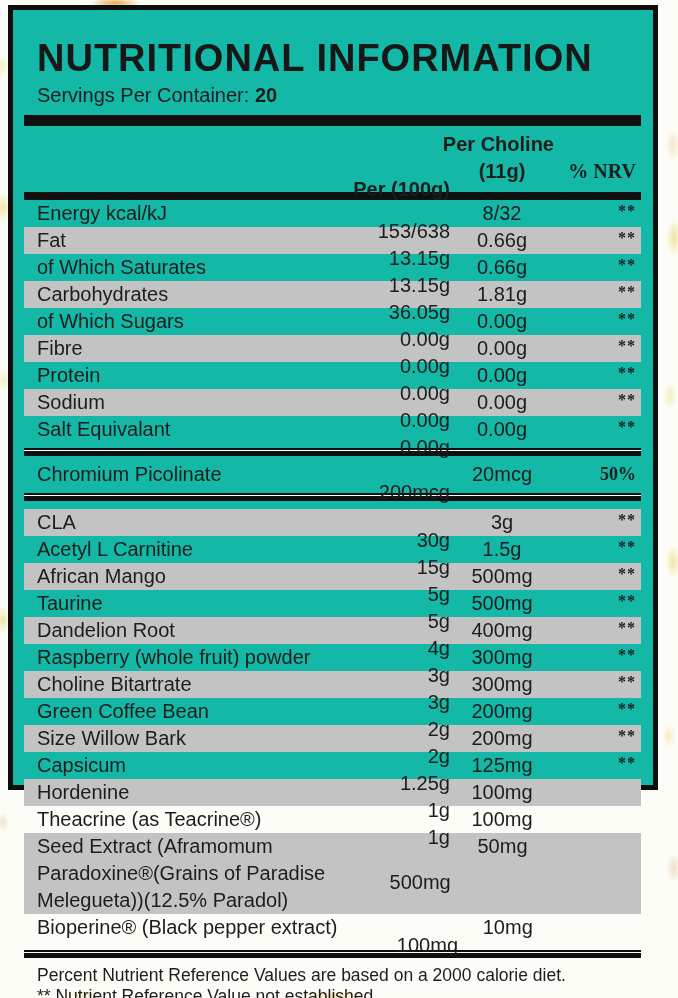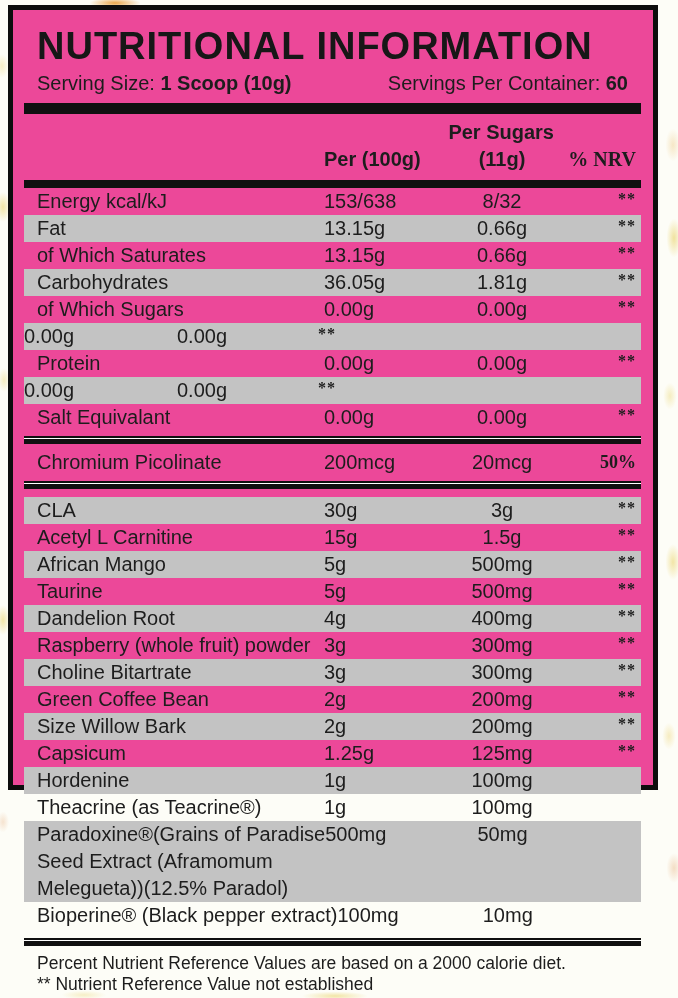--- a/index.html
+++ b/index.html
@@ -18,22 +18,22 @@
       radial-gradient(ellipse 10px 26px at 674px 238px, #f0e29e 0%, rgba(240,226,158,0) 75%),
       radial-gradient(ellipse 9px 18px at 670px 396px, #f5edc0 0%, rgba(245,237,192,0) 75%),
       radial-gradient(ellipse 10px 24px at 673px 562px, #f2e5a6 0%, rgba(242,229,166,0) 75%),
       radial-gradient(ellipse 9px 18px at 669px 736px, #f6ecc0 0%, rgba(246,236,192,0) 75%),
       radial-gradient(ellipse 10px 20px at 674px 868px, #f3ddc4 0%, rgba(243,221,196,0) 75%),
       radial-gradient(ellipse 44px 6px at 335px 996px, #f2e5a6 0%, rgba(242,229,166,0) 75%),
       radial-gradient(ellipse 30px 6px at 84px 995px, #f6eec6 0%, rgba(246,238,198,0) 75%);
   }
   .label{
     position:absolute;left:8px;top:5px;width:650px;height:785px;
-    box-sizing:border-box;border:5px solid #0d0d0d;background:#ec4899;
-    padding:4px 12px 0 11px;
+    box-sizing:border-box;border:5px solid #0d0d0d;background:#14b8a6;
+    padding:16px 12px 0 11px;
   }
   .title{
     margin:13px 0 0 13px;font-size:38px;font-weight:700;letter-spacing:1px;
     white-space:nowrap;line-height:1.05;color:#171717;
   }
   .serving-line{
     display:flex;justify-content:space-between;margin:4px 13px 0 13px;
     font-size:20px;line-height:1.2;
   }
   .serving-line b{font-weight:700;}
@@ -46,21 +46,21 @@
   }
   .hdr-top{
     margin-top:6px;text-align:right;padding-right:87px;
     font-size:20px;font-weight:700;line-height:24px;height:24px;
   }
   .row{
     display:flex;align-items:center;height:27px;font-size:20px;line-height:1;
   }
   .hdr-bottom{font-weight:700;height:30px;margin-bottom:6px;}
   .cn{flex:1;text-align:left;padding-left:13px;white-space:nowrap;}
-  .c100{width:126px;white-space:nowrap;}
+  .c100{width:126px;text-align:right;white-space:nowrap;margin-top:36px;}
   .csrv{width:104px;text-align:center;white-space:nowrap;}
   .cnrv{
     width:87px;box-sizing:border-box;text-align:right;padding:0 5px 0 0;
     font-size:16px;font-weight:700;letter-spacing:1px;
     align-self:flex-start;padding-top:3px;font-family:Liberation Serif, serif;
   }
   .hdr-bottom .cnrv{
     font-size:20px;font-weight:700;letter-spacing:0;align-self:center;padding-top:0;
   }
   .sec .row:nth-child(even){background:#c3c3c3;}
@@ -77,27 +77,26 @@
   .gap4{height:4px;}
 </style>
 </head>
 <body>
 
 <div class="label">
 
   <div class="title">NUTRITIONAL INFORMATION</div>
 
   <div class="serving-line">
-    <span><span>Serving Size: </span><b>1 Scoop (10g)</b></span>
-    <span><span>Servings Per Container: </span><b>60</b></span>
+    <span><span>Servings Per Container: </span><b>20</b></span>
   </div>
 
   <div class="bar bar-thick"></div>
 
-  <div class="hdr-top">Per Sugars</div>
+  <div class="hdr-top">Per Choline</div>
   <div class="row hdr-bottom">
     <span class="cn"></span>
     <span class="c100">Per (100g)</span>
     <span class="csrv">(11g)</span>
     <span class="cnrv">% NRV</span>
   </div>
 
   <div class="bar bar-thin"></div>
 
   <div class="sec">
@@ -125,31 +124,33 @@
       <span class="csrv">1.81g</span>
       <span class="cnrv">**</span>
     </div>
     <div class="row">
       <span class="cn">of Which Sugars</span>
       <span class="c100">0.00g</span>
       <span class="csrv">0.00g</span>
       <span class="cnrv">**</span>
     </div>
     <div class="row">
+      <span class="cn">Fibre</span>
       <span class="c100">0.00g</span>
       <span class="csrv">0.00g</span>
       <span class="cnrv">**</span>
     </div>
     <div class="row">
       <span class="cn">Protein</span>
       <span class="c100">0.00g</span>
       <span class="csrv">0.00g</span>
       <span class="cnrv">**</span>
     </div>
     <div class="row">
+      <span class="cn">Sodium</span>
       <span class="c100">0.00g</span>
       <span class="csrv">0.00g</span>
       <span class="cnrv">**</span>
     </div>
     <div class="row">
       <span class="cn">Salt Equivalant</span>
       <span class="c100">0.00g</span>
       <span class="csrv">0.00g</span>
       <span class="cnrv">**</span>
     </div>
@@ -235,22 +236,22 @@
       <span class="cnrv"></span>
     </div>
     <div class="row">
       <span class="cn">Theacrine (as Teacrine®)</span>
       <span class="c100">1g</span>
       <span class="csrv">100mg</span>
       <span class="cnrv"></span>
     </div>
     <div class="row row-multi">
       <span class="cn">
+        <span style="display:block;">Seed Extract (Aframomum</span>
         <span style="display:block;">Paradoxine®(Grains of Paradise</span>
-        <span style="display:block;">Seed Extract (Aframomum</span>
         <span style="display:block;">Melegueta))(12.5% Paradol)</span>
       </span>
       <span class="c100">500mg</span>
       <span class="csrv">50mg</span>
       <span class="cnrv"></span>
     </div>
     <div class="row">
       <span class="cn">Bioperine® (Black pepper extract)</span>
       <span class="c100">100mg</span>
       <span class="csrv">10mg</span>

